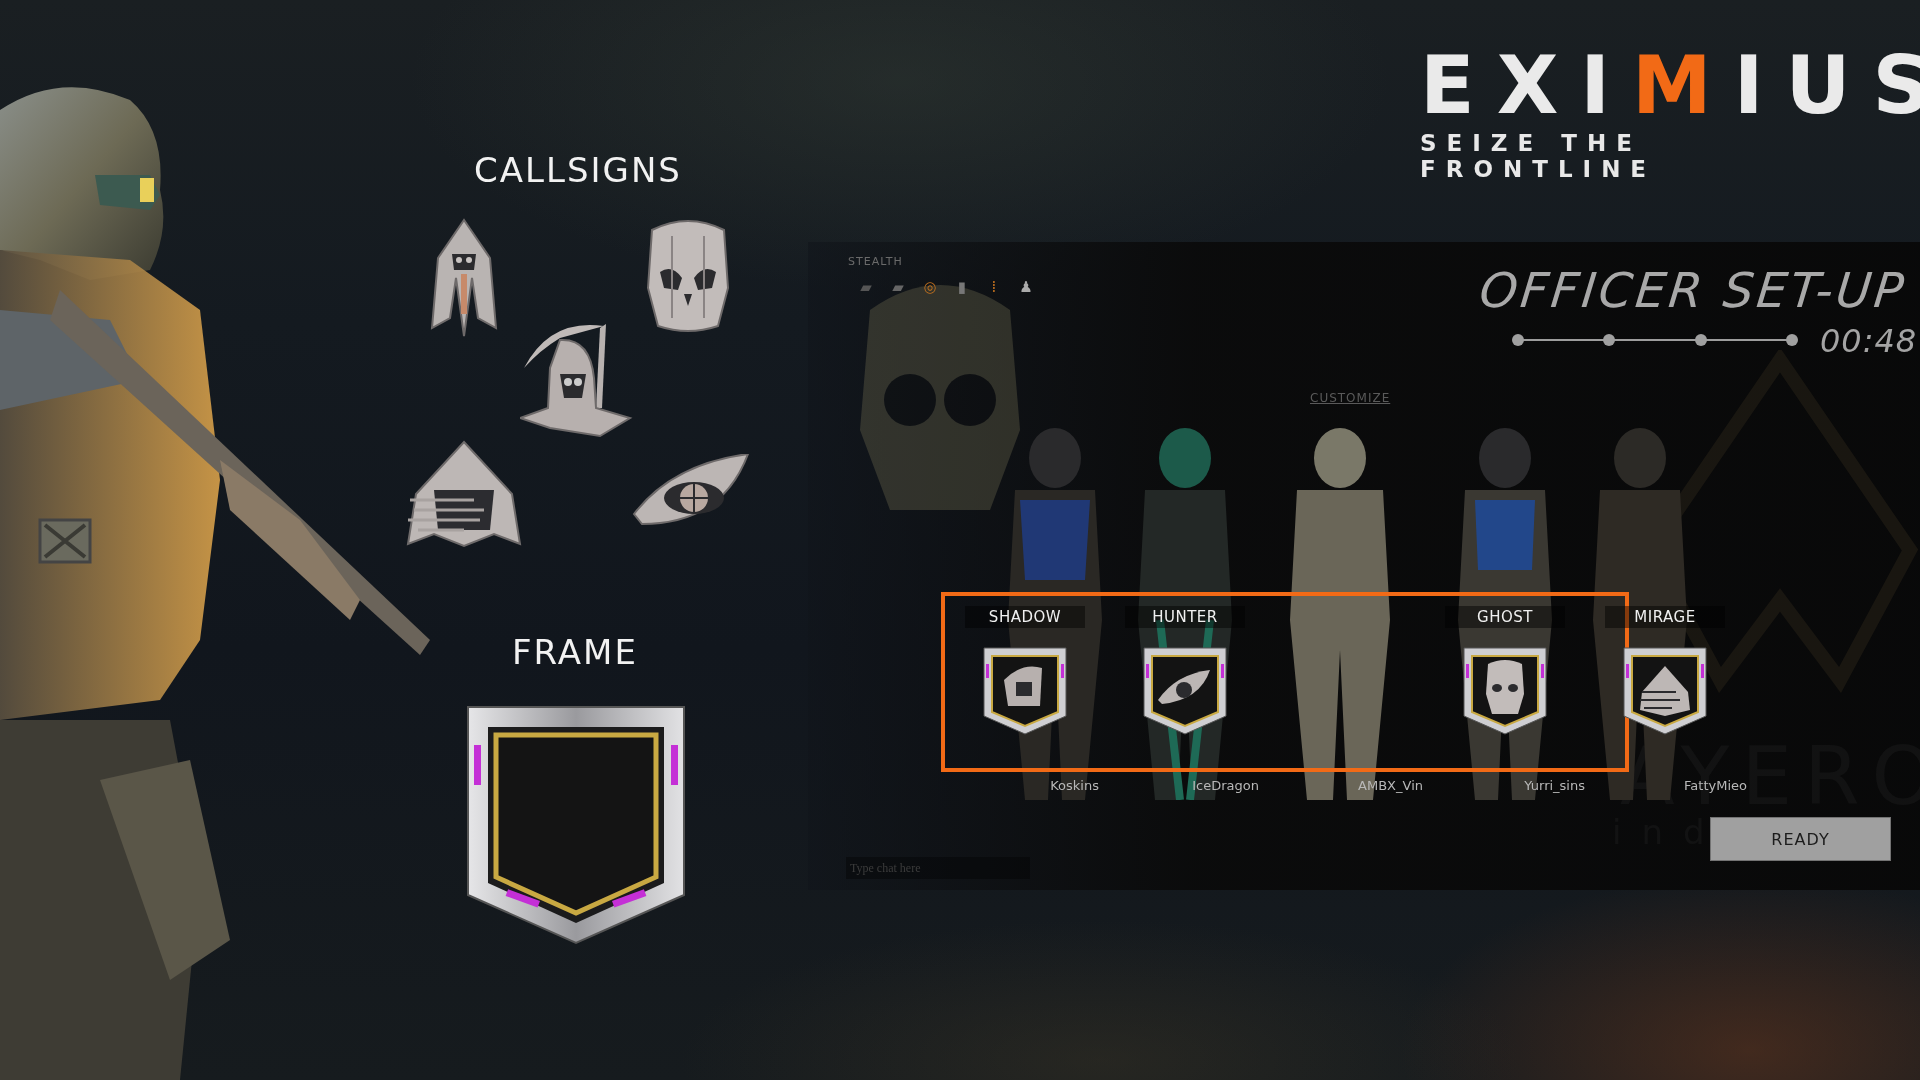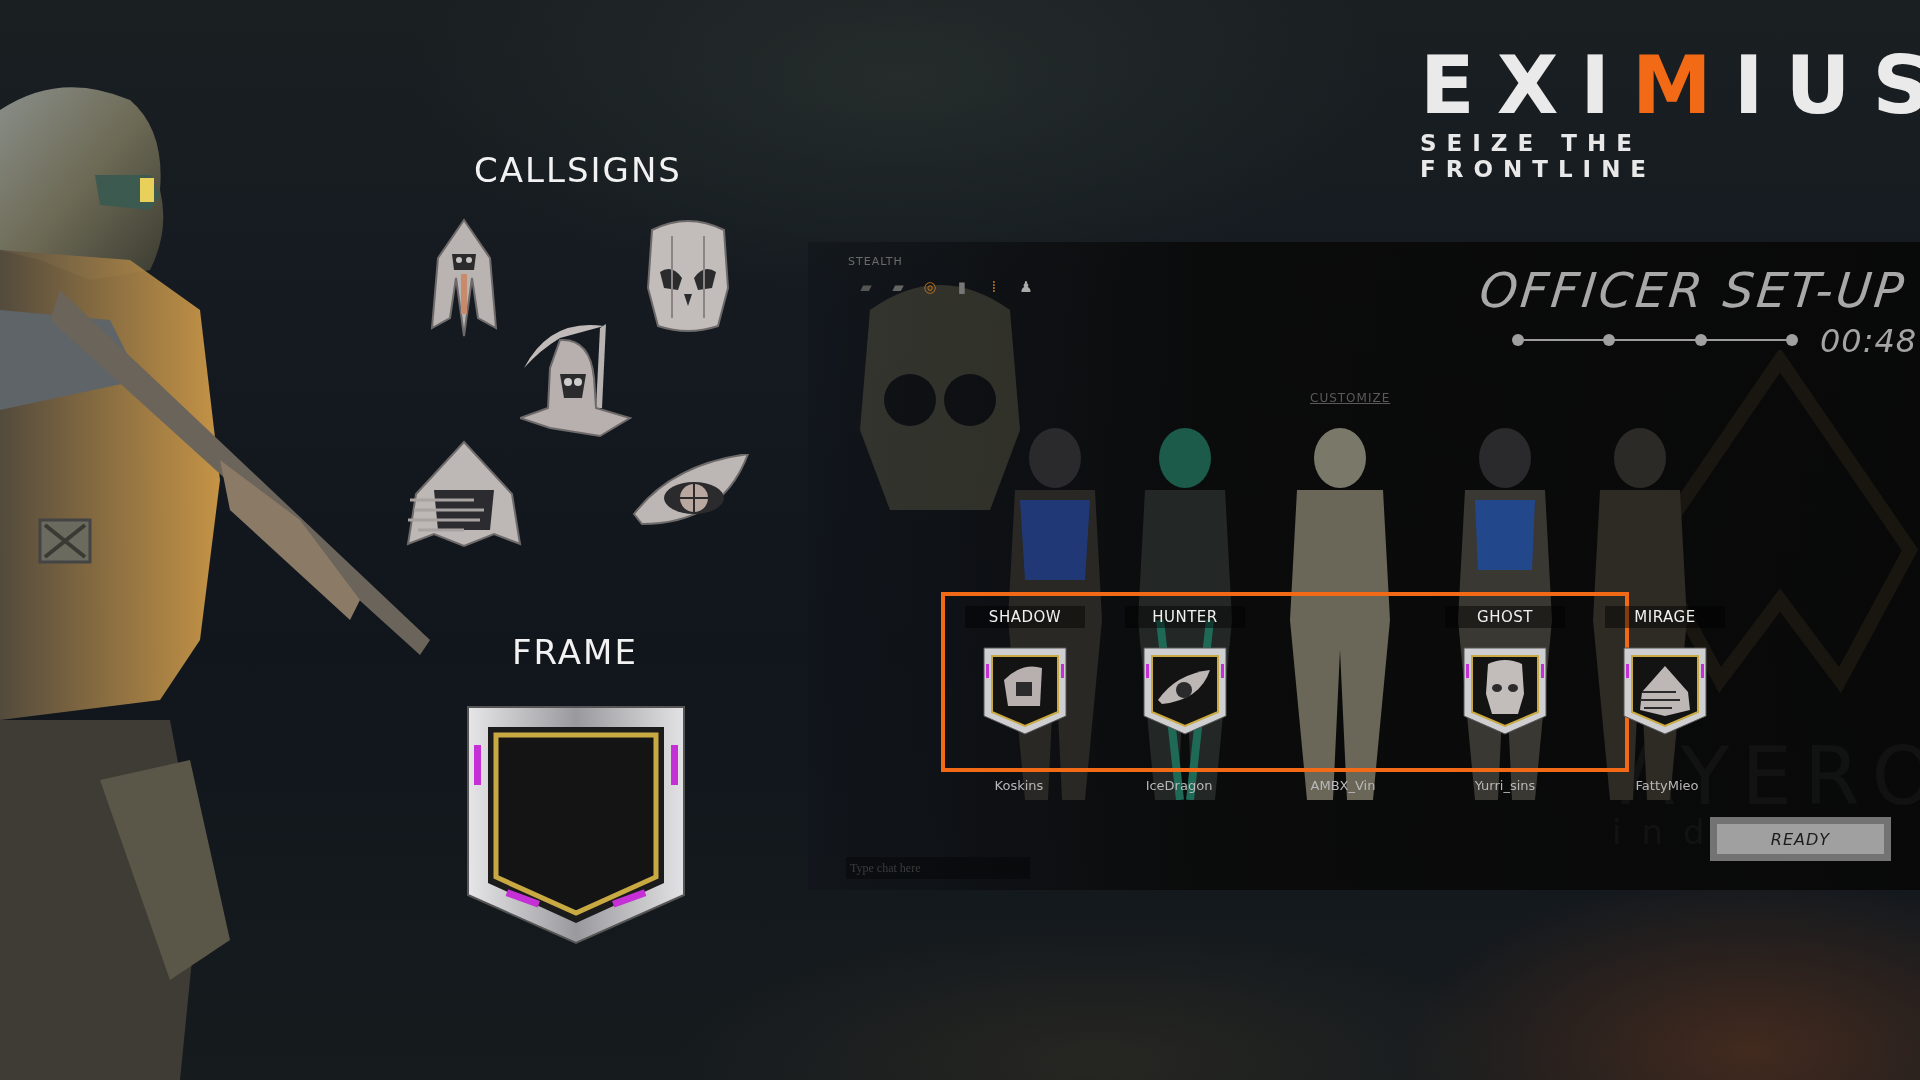--- a/index.html
+++ b/index.html
@@ -46,25 +46,25 @@
   .customize { position: absolute; left: 1310px; top: 391px; font-size: 12px; letter-spacing: 1px; color: #5a5a5a; text-decoration: underline; }
 
   
   .char { position: absolute; top: 420px; width: 130px; height: 380px; }
 
   
   .slots-box { position: absolute; left: 941px; top: 592px; width: 688px; height: 180px; border: 4px solid #f26a16; }
   .slot { position: absolute; top: 0; width: 160px; height: 172px; }
   .slot-label { position: absolute; left: 20px; right: 20px; top: 10px; height: 22px; background: rgba(0,0,0,0.45); color: #f0f0f0; font-size: 15px; text-align: center; line-height: 22px; letter-spacing: 0.5px; }
   .slot-emblem { position: absolute; left: 37px; top: 50px; width: 86px; height: 90px; }
-  .player-name { position: absolute; top: 778px; width: 160px; text-align: center; font-size: 13px; color: #b8b8b8; }
+  .player-name { position: absolute; top: 778px; width: 160px; text-align: right; font-size: 13px; color: #b8b8b8; }
 
   .chat-input { position: absolute; left: 846px; top: 857px; width: 184px; height: 22px; background: rgba(0,0,0,0.35); border: none; color: #3b82f6; font-family: Liberation Serif, serif; font-size: 12px; padding-left: 4px; outline: none; }
   .chat-input::placeholder { color: #3c3c3c; }
-  .ready-btn { position: absolute; left: 1710px; top: 817px; width: 181px; height: 44px; background: #a0a0a0; border: 7px solid #737373; color: #1c1c1c; font-family: "DejaVu Sans", sans-serif; font-size: 16px; letter-spacing: 1px; cursor: pointer; font-style: italic; }
+  .ready-btn { position: absolute; left: 1710px; top: 817px; width: 181px; height: 44px; background: #a0a0a0; border: 1px solid #737373; color: #1c1c1c; font-family: "DejaVu Sans", sans-serif; font-size: 16px; letter-spacing: 1px; cursor: pointer; }
 </style>
 </head>
 <body>
 
 <svg class="soldier" viewBox="0 0 440 1000">
   <defs>
     <linearGradient id="armor" x1="0" y1="0" x2="1" y2="1">
       <stop offset="0" stop-color="#8a8f8a"></stop>
       <stop offset="0.5" stop-color="#6d6a55"></stop>
       <stop offset="1" stop-color="#3a3a30"></stop>

